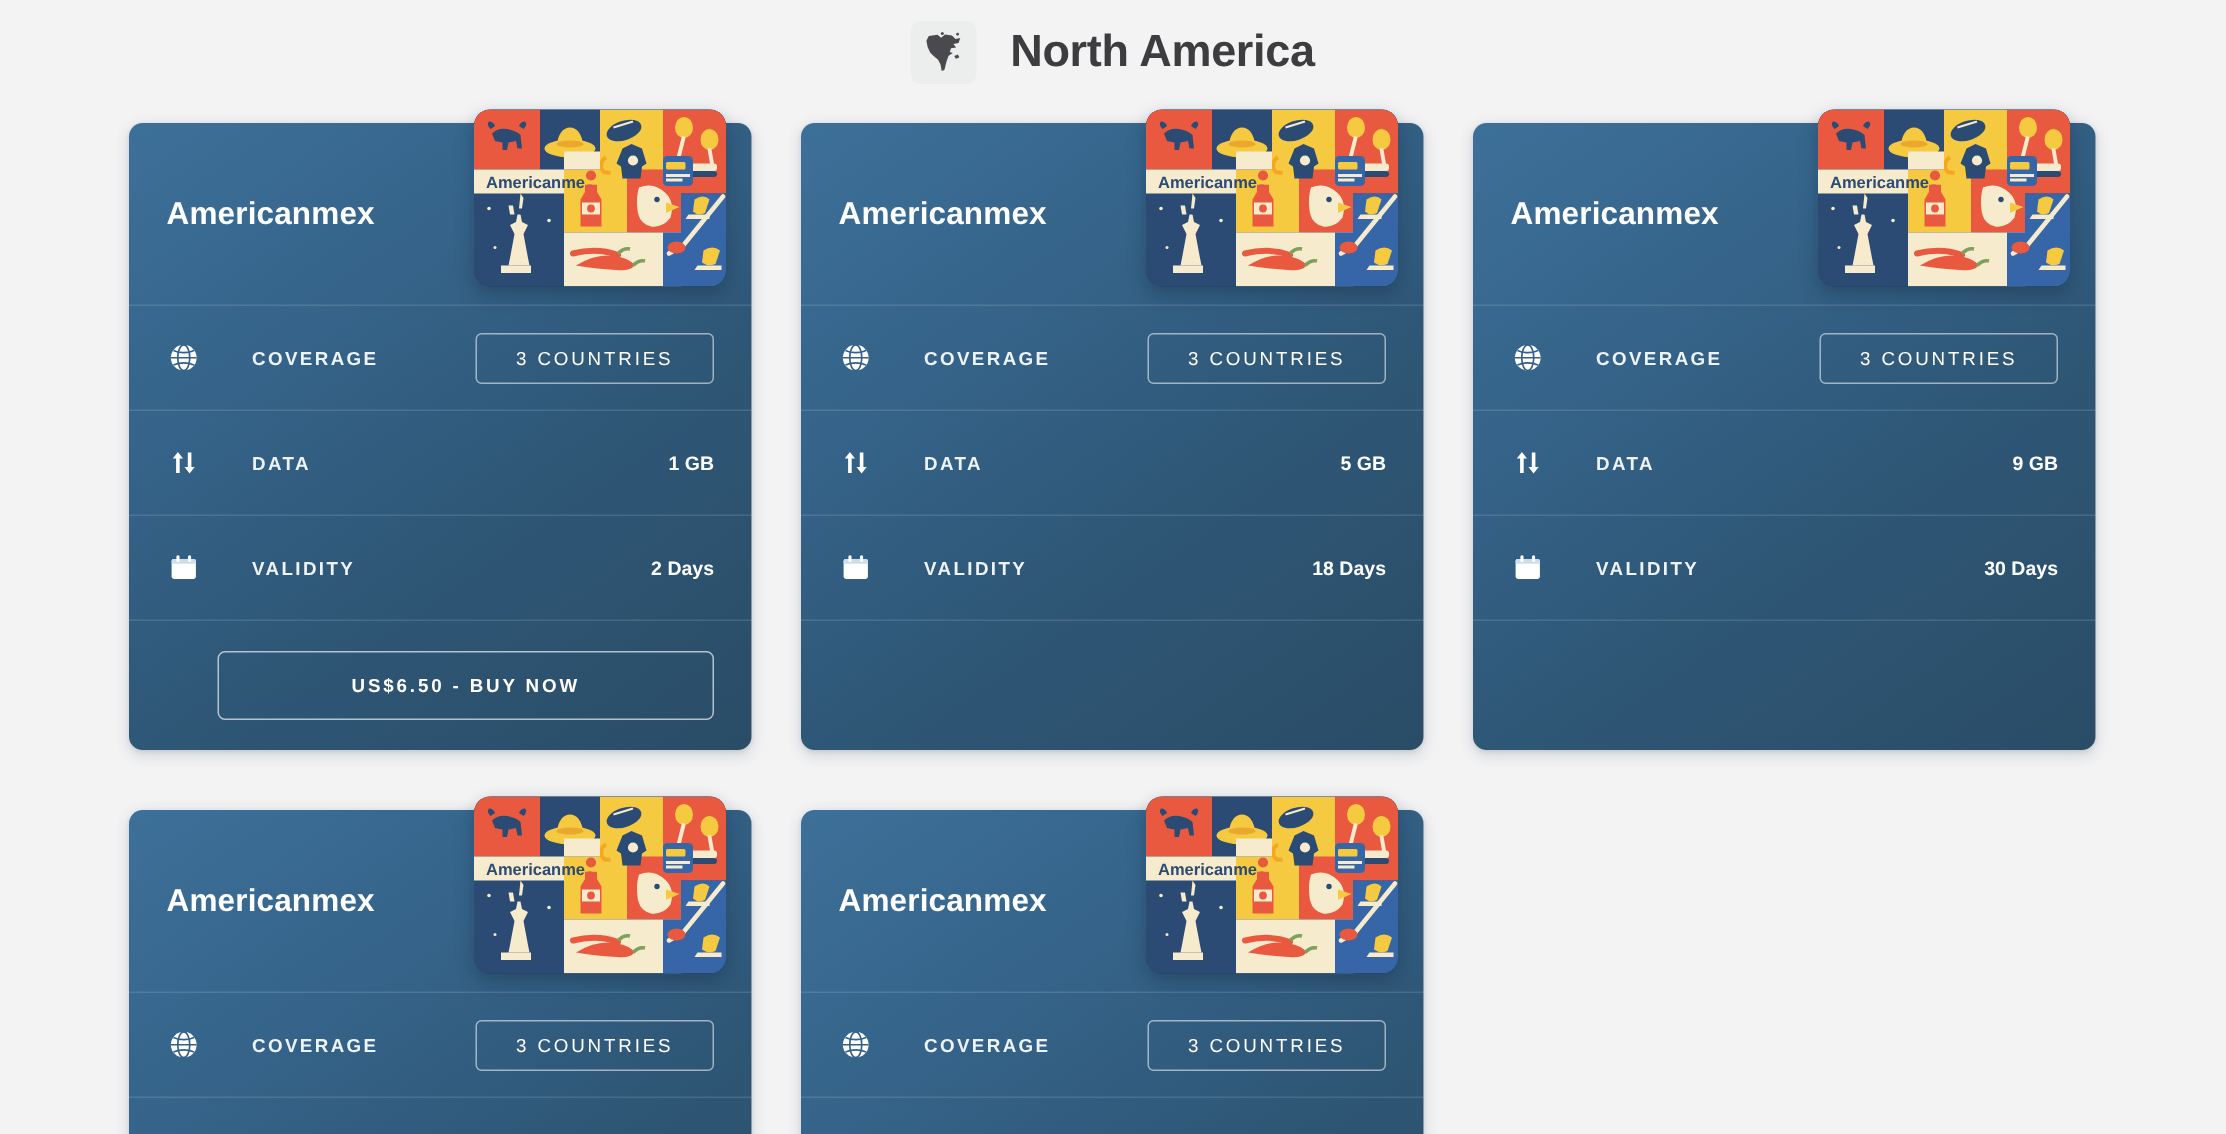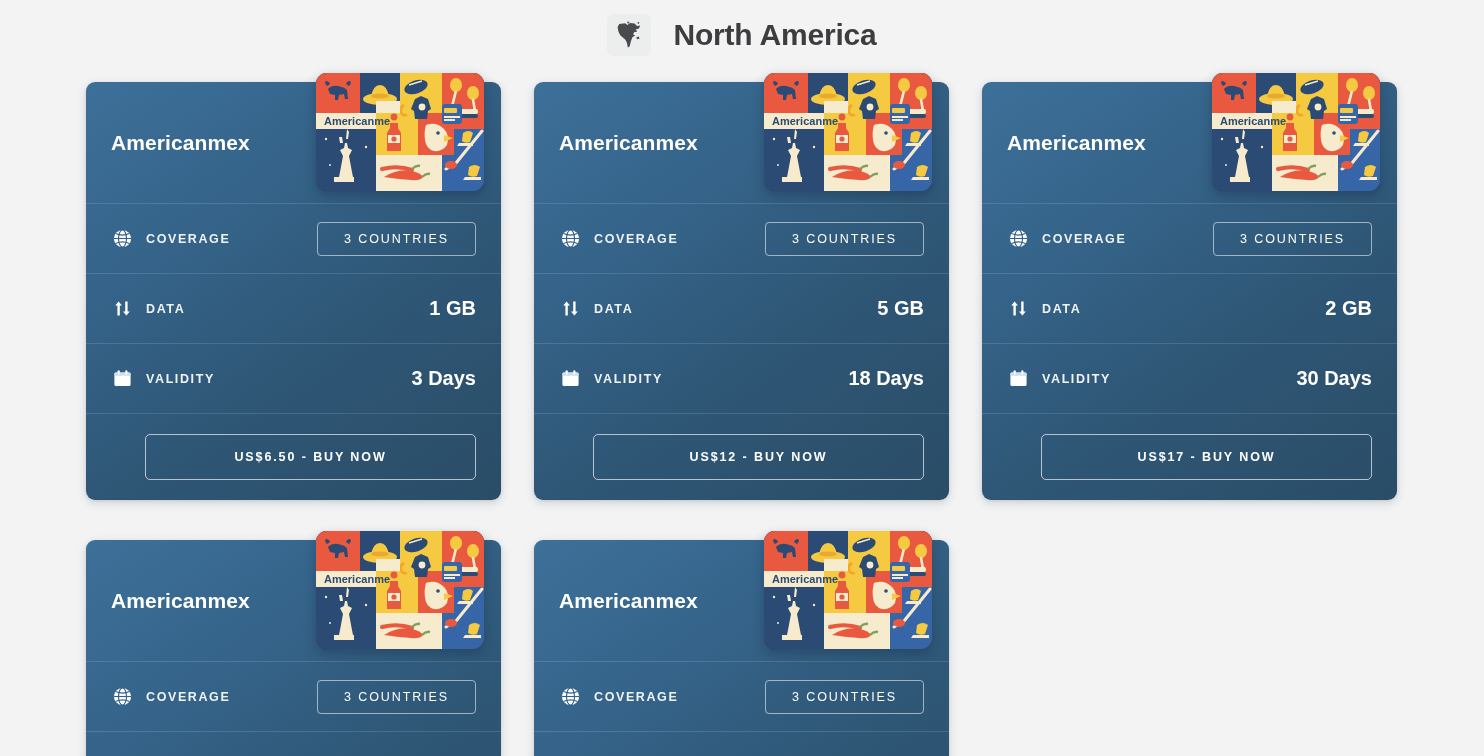--- a/index.html
+++ b/index.html
@@ -92,41 +92,42 @@
   }
   .plan-art svg { display: block; width: 168px; height: 118px; }
 
   
   .spec-row {
     height: 70px;
     display: flex;
     align-items: center;
     padding: 0 25px;
     border-bottom: 1px solid rgba(255,255,255,0.13);
+    gap: 22px;
   }
   .spec-icon {
     width: 22px;
     height: 22px;
     flex: 0 0 22px;
     display: flex;
     align-items: center;
     justify-content: center;
     margin-right: 13px;
   }
   .spec-icon svg { display: block; }
   .spec-label {
     font-size: 12.5px;
     font-weight: bold;
     color: #eef3f7;
     letter-spacing: 1.6px;
     text-transform: uppercase;
   }
   .spec-value {
     margin-left: auto;
-    font-size: 20px;
+    font-size: 13px;
     font-weight: bold;
     color: #ffffff;
   }
   .spec-pill {
     margin-left: auto;
     border: 1px solid rgba(255,255,255,0.55);
     border-radius: 4px;
     padding: 9px 26px;
     font-size: 12.5px;
     font-weight: normal;
@@ -287,21 +288,21 @@
     <div class="spec-row">
       <span class="spec-icon">
         <svg width="19" height="19" viewBox="0 0 19 19" aria-hidden="true">
           <rect x="1.4" y="3.6" width="16.2" height="13.4" rx="1.6" fill="#ffffff"></rect>
           <rect x="1.4" y="3.6" width="16.2" height="3.2" rx="1.2" fill="#cfdde8"></rect>
           <rect x="4.6" y="1.2" width="2.1" height="4.4" rx="1" fill="#ffffff"></rect>
           <rect x="12.3" y="1.2" width="2.1" height="4.4" rx="1" fill="#ffffff"></rect>
         </svg>
       </span>
       <span class="spec-label">VALIDITY</span>
-      <span class="spec-value">3 Days</span>
+      <span class="spec-value">2 Days</span>
     </div>
 
     <div class="buy-wrap">
       <button class="buy-button">US$6.50 - BUY NOW</button>
     </div>
   </div>
 
   <div class="plan-card">
     <div class="card-top">
       <div class="plan-name">Americanmex</div>
@@ -404,23 +405,20 @@
           <rect x="1.4" y="3.6" width="16.2" height="13.4" rx="1.6" fill="#ffffff"></rect>
           <rect x="1.4" y="3.6" width="16.2" height="3.2" rx="1.2" fill="#cfdde8"></rect>
           <rect x="4.6" y="1.2" width="2.1" height="4.4" rx="1" fill="#ffffff"></rect>
           <rect x="12.3" y="1.2" width="2.1" height="4.4" rx="1" fill="#ffffff"></rect>
         </svg>
       </span>
       <span class="spec-label">VALIDITY</span>
       <span class="spec-value">18 Days</span>
     </div>
 
-    <div class="buy-wrap">
-      <button class="buy-button">US$12 - BUY NOW</button>
-    </div>
   </div>
 
   <div class="plan-card">
     <div class="card-top">
       <div class="plan-name">Americanmex</div>
     </div>
     <div class="plan-art">
       <svg viewBox="0 0 168 118" aria-hidden="true">
         <rect width="168" height="118" fill="#2b4a74"></rect>
         <rect x="0" y="0" width="44" height="40" fill="#e8593f"></rect>
@@ -502,39 +500,36 @@
     </div>
 
     <div class="spec-row">
       <span class="spec-icon">
         <svg width="19" height="19" viewBox="0 0 19 19" aria-hidden="true">
           <path d="M5.6 2.4 L9.0 6.6 L6.8 6.6 L6.8 16.4 L4.4 16.4 L4.4 6.6 L2.2 6.6 Z" fill="#ffffff"></path>
           <path d="M13.4 16.6 L10.0 12.4 L12.2 12.4 L12.2 2.6 L14.6 2.6 L14.6 12.4 L16.8 12.4 Z" fill="#ffffff"></path>
         </svg>
       </span>
       <span class="spec-label">DATA</span>
-      <span class="spec-value">2 GB</span>
+      <span class="spec-value">9 GB</span>
     </div>
 
     <div class="spec-row">
       <span class="spec-icon">
         <svg width="19" height="19" viewBox="0 0 19 19" aria-hidden="true">
           <rect x="1.4" y="3.6" width="16.2" height="13.4" rx="1.6" fill="#ffffff"></rect>
           <rect x="1.4" y="3.6" width="16.2" height="3.2" rx="1.2" fill="#cfdde8"></rect>
           <rect x="4.6" y="1.2" width="2.1" height="4.4" rx="1" fill="#ffffff"></rect>
           <rect x="12.3" y="1.2" width="2.1" height="4.4" rx="1" fill="#ffffff"></rect>
         </svg>
       </span>
       <span class="spec-label">VALIDITY</span>
       <span class="spec-value">30 Days</span>
     </div>
 
-    <div class="buy-wrap">
-      <button class="buy-button">US$17 - BUY NOW</button>
-    </div>
   </div>
 
   <div class="plan-card">
     <div class="card-top">
       <div class="plan-name">Americanmex</div>
     </div>
     <div class="plan-art">
       <svg viewBox="0 0 168 118" aria-hidden="true">
         <rect width="168" height="118" fill="#2b4a74"></rect>
         <rect x="0" y="0" width="44" height="40" fill="#e8593f"></rect>

